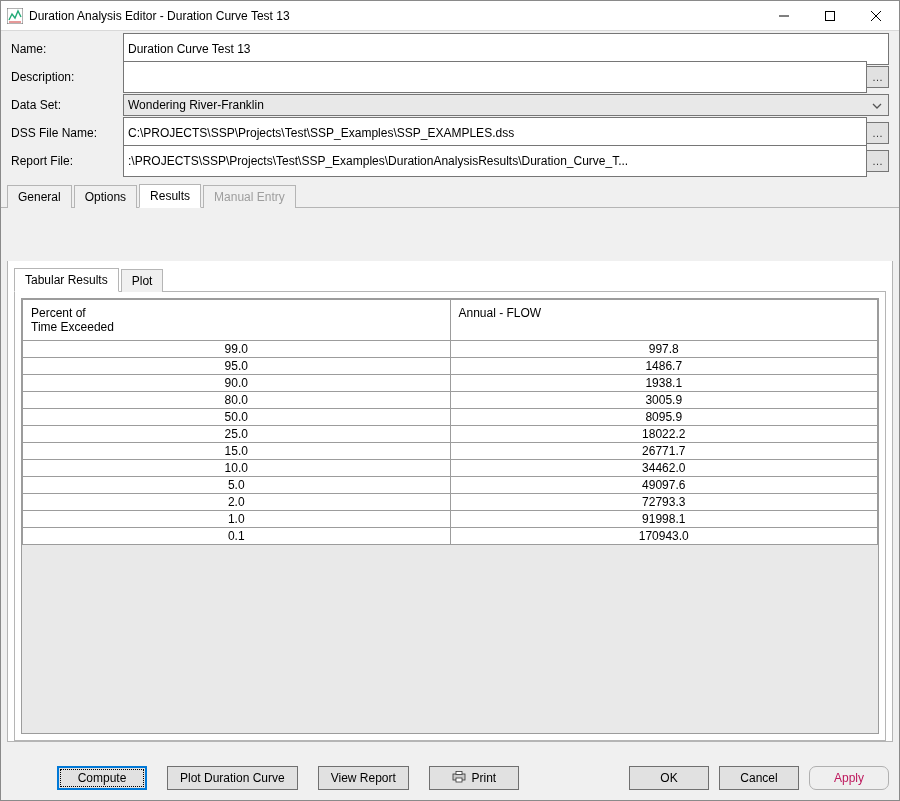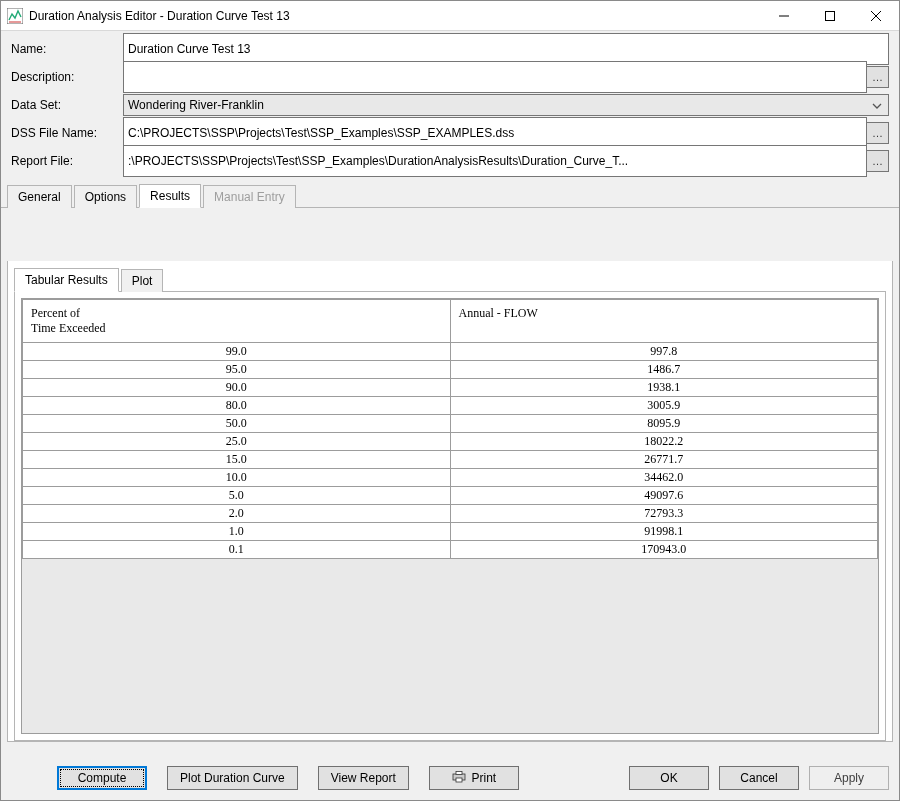--- a/index.html
+++ b/index.html
@@ -86,21 +86,20 @@
     padding:6px 6px 0 6px;
     flex:1; display:flex; flex-direction:column;
   }
   .inner-tabs { margin:0; padding:0; border-bottom:1px solid #b5b5b5; }
   .inner-tabs .tab { background:#f0f0f0; }
   .inner-tabs .tab.active { background:#fff; }
   .inner-panel {
     flex:1; border:1px solid #b5b5b5; border-top:none;
     padding:6px; display:flex; flex-direction:column;
     min-height:0;
-    font-family:Liberation Serif, serif;
   }
   .grid-wrap {
     border:1px solid #9c9c9c;
     background:#e9e9e9;
     flex:1; display:flex; flex-direction:column;
     min-height:0;
   }
   table.grid {
     width:100%; border-collapse:collapse;
     background:#fff; table-layout:fixed;
@@ -124,21 +123,21 @@
     display:flex; align-items:flex-start;
   }
   .btn {
     height:24px; min-width:90px;
     border:1px solid #707070; background:#e1e1e1;
     font-size:12px; font-family:inherit;
     padding:0 12px; display:flex; align-items:center; justify-content:center;
     margin-right:20px;
   }
   .btn.focused { outline:1px dotted #000; outline-offset:-4px; border-color:#0078d7; box-shadow:0 0 0 1px #0078d7 inset; }
-  .btn.disabled { color:#404040; border-color:#b0b0b0; background:#efefef; }
+  .btn.disabled { color:#be185d; border-color:#b0b0b0; background:#efefef;border-radius:7px; }
   .btn .ico { margin-right:6px; }
   .spacer { flex:1; }
   .right-btns .btn { margin-right:10px; min-width:80px; }
   .right-btns .btn:last-child { margin-right:0; }
   
   .content { flex:1; display:flex; flex-direction:column; min-height:0;gap:37px; }
 </style>
 </head>
 <body>
 

